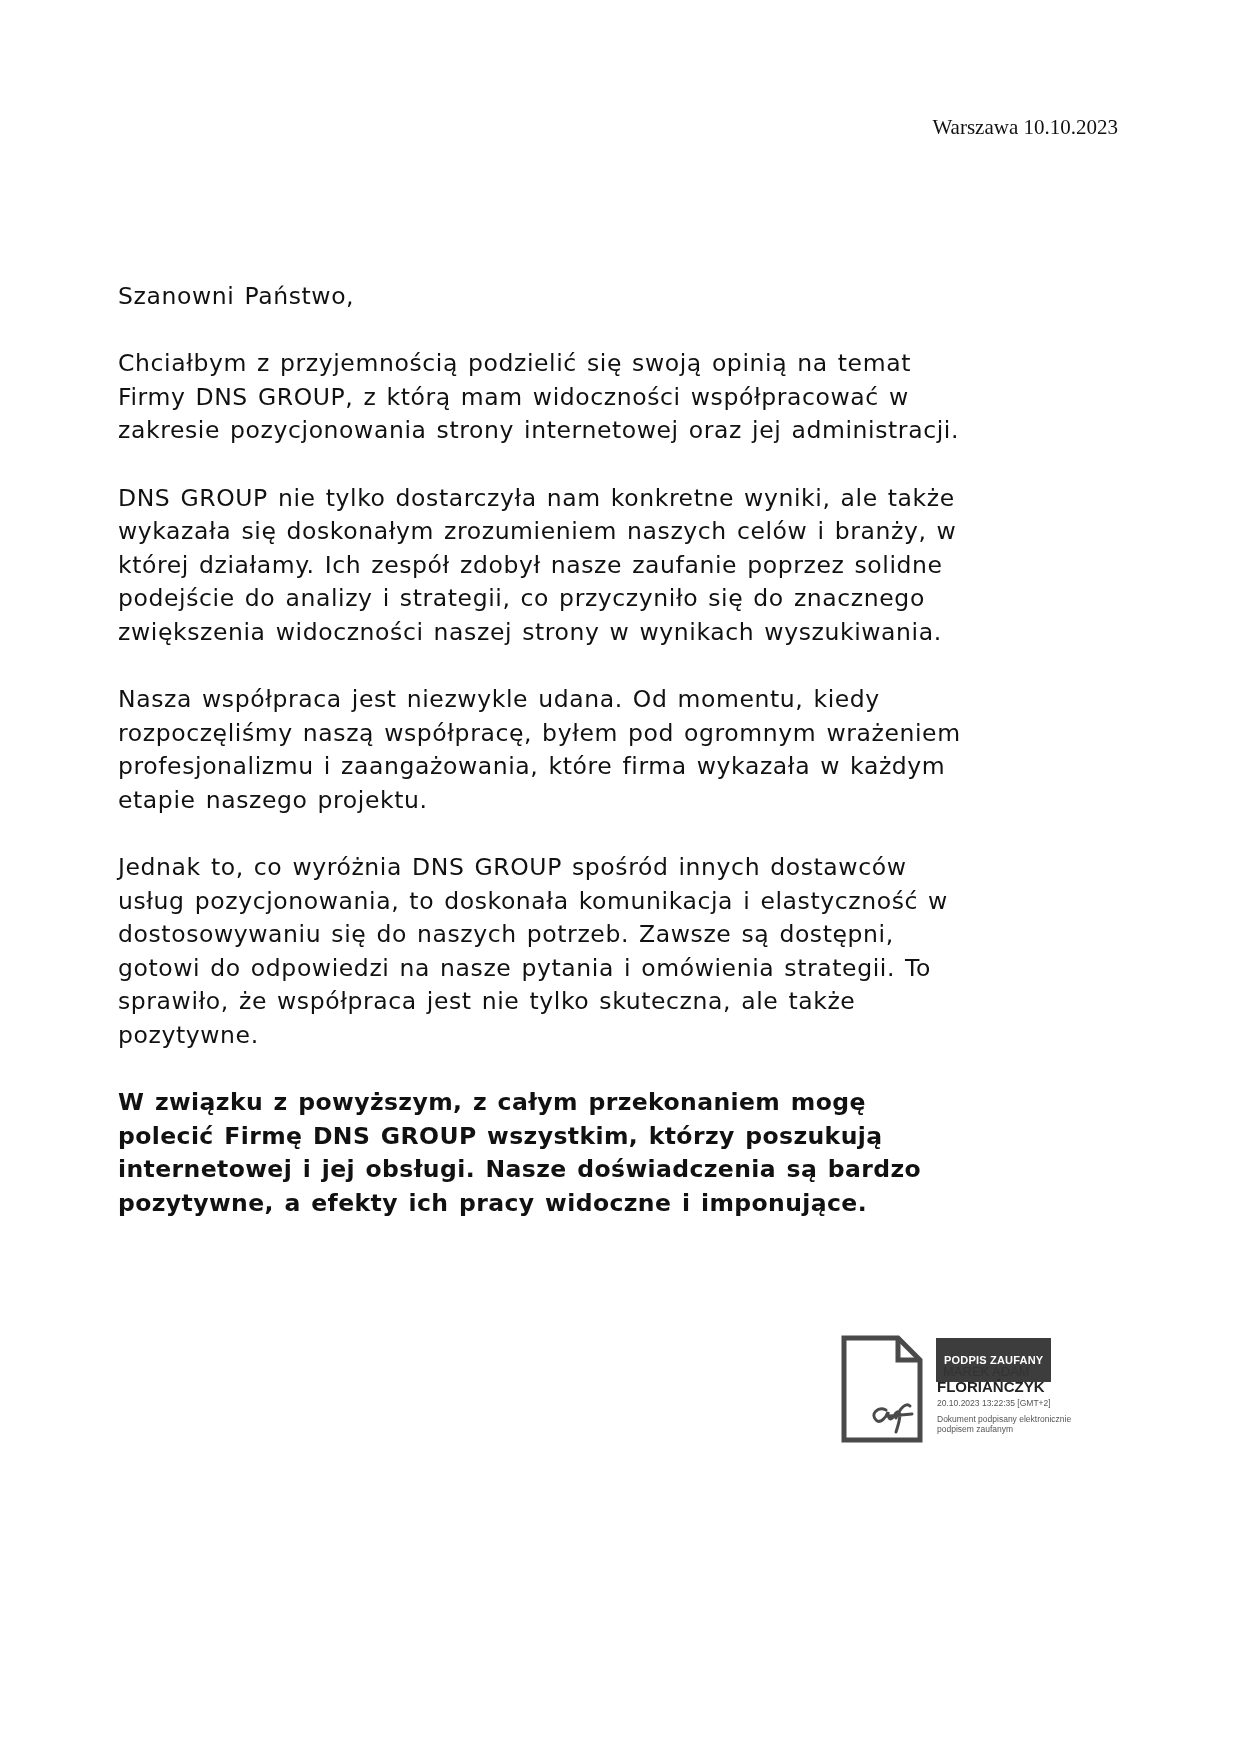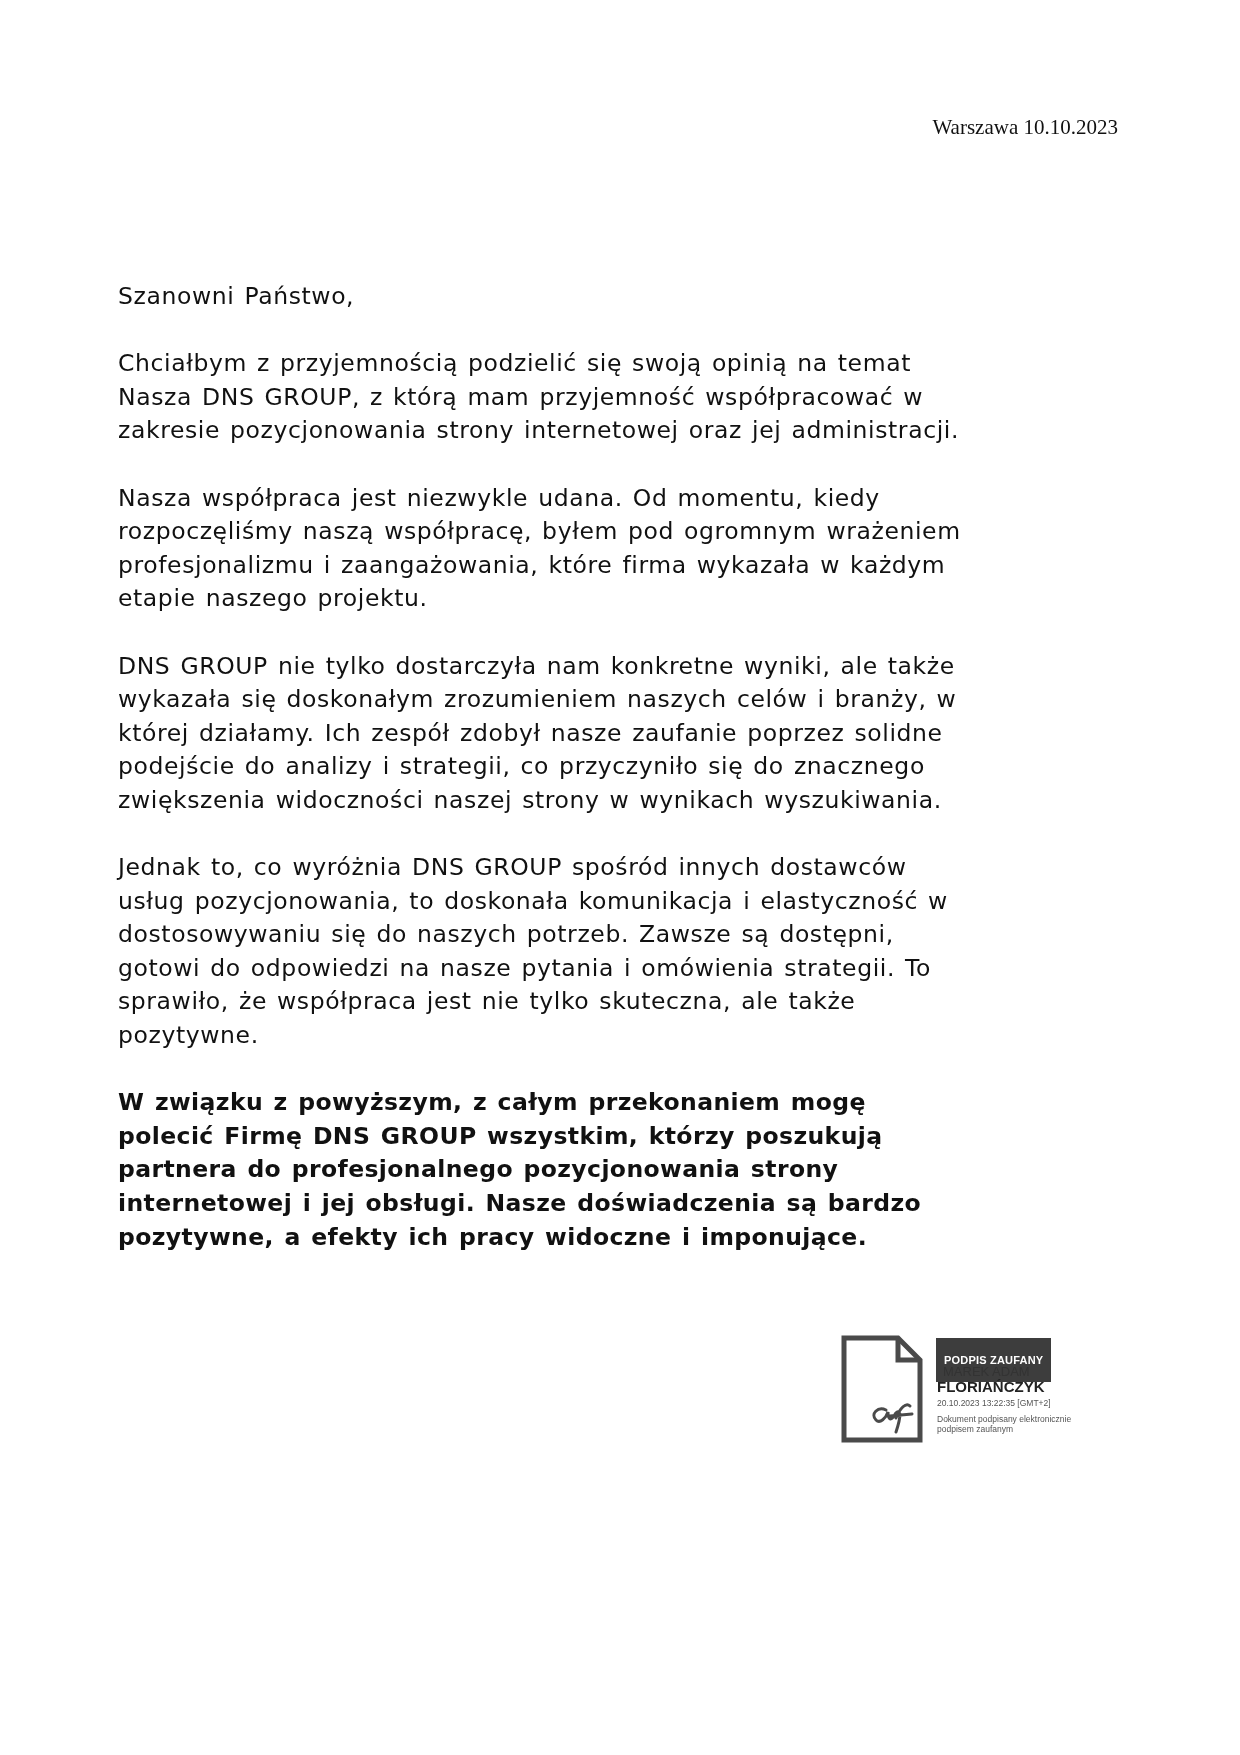--- a/index.html
+++ b/index.html
@@ -48,52 +48,51 @@
 
 <div class="date">Warszawa 10.10.2023</div>
 
 <div class="body">
   <p>
       <span class="line">Szanowni Państwo,</span>
     </p>
 
   <p>
     <span class="line">Chciałbym z przyjemnością podzielić się swoją opinią na temat</span>
-    <span class="line">Nasza DNS GROUP, z którą mam przyjemność współpracować w</span>
+    <span class="line">Firmy DNS GROUP, z którą mam widoczności współpracować w</span>
     <span class="line">zakresie pozycjonowania strony internetowej oraz jej administracji.</span>
-  </p>
-
-  <p>
-    <span class="line">Nasza współpraca jest niezwykle udana. Od momentu, kiedy</span>
-    <span class="line">rozpoczęliśmy naszą współpracę, byłem pod ogromnym wrażeniem</span>
-    <span class="line">profesjonalizmu i zaangażowania, które firma wykazała w każdym</span>
-    <span class="line">etapie naszego projektu.</span>
   </p>
 
   <p>
     <span class="line">DNS GROUP nie tylko dostarczyła nam konkretne wyniki, ale także</span>
     <span class="line">wykazała się doskonałym zrozumieniem naszych celów i branży, w</span>
     <span class="line">której działamy. Ich zespół zdobył nasze zaufanie poprzez solidne</span>
     <span class="line">podejście do analizy i strategii, co przyczyniło się do znacznego</span>
     <span class="line">zwiększenia widoczności naszej strony w wynikach wyszukiwania.</span>
+  </p>
+
+  <p>
+    <span class="line">Nasza współpraca jest niezwykle udana. Od momentu, kiedy</span>
+    <span class="line">rozpoczęliśmy naszą współpracę, byłem pod ogromnym wrażeniem</span>
+    <span class="line">profesjonalizmu i zaangażowania, które firma wykazała w każdym</span>
+    <span class="line">etapie naszego projektu.</span>
   </p>
 
   <p>
     <span class="line">Jednak to, co wyróżnia DNS GROUP spośród innych dostawców</span>
     <span class="line">usług pozycjonowania, to doskonała komunikacja i elastyczność w</span>
     <span class="line">dostosowywaniu się do naszych potrzeb. Zawsze są dostępni,</span>
     <span class="line">gotowi do odpowiedzi na nasze pytania i omówienia strategii. To</span>
     <span class="line">sprawiło, że współpraca jest nie tylko skuteczna, ale także</span>
     <span class="line">pozytywne.</span>
   </p>
 
   <p class="bold">
     <span class="line">W związku z powyższym, z całym przekonaniem mogę</span>
     <span class="line">polecić Firmę DNS GROUP wszystkim, którzy poszukują</span>
-    <span class="line">partnera do profesjonalnego pozycjonowania strony</span>
     <span class="line">internetowej i jej obsługi. Nasze doświadczenia są bardzo</span>
     <span class="line">pozytywne, a efekty ich pracy widoczne i imponujące.</span>
   </p>
 </div>
 
 <div class="sig">
   <svg class="doc-icon" viewBox="0 0 84 110">
     <path d="M4 4 H58 L80 26 V106 H4 Z" fill="none" stroke="#4a4a4a" stroke-width="5" stroke-linejoin="miter"></path>
     <path d="M58 4 V26 H80" fill="none" stroke="#4a4a4a" stroke-width="5"></path>
     <path d="M46 76 C38 72, 30 80, 36 86 C40 90, 46 84, 48 78 C48 84, 50 88, 54 82 C56 78, 58 76, 60 80 C60 84, 58 92, 56 98 M56 84 C60 74, 66 68, 70 72 M50 82 L72 80" fill="none" stroke="#4a4a4a" stroke-width="3" stroke-linecap="round"></path>

